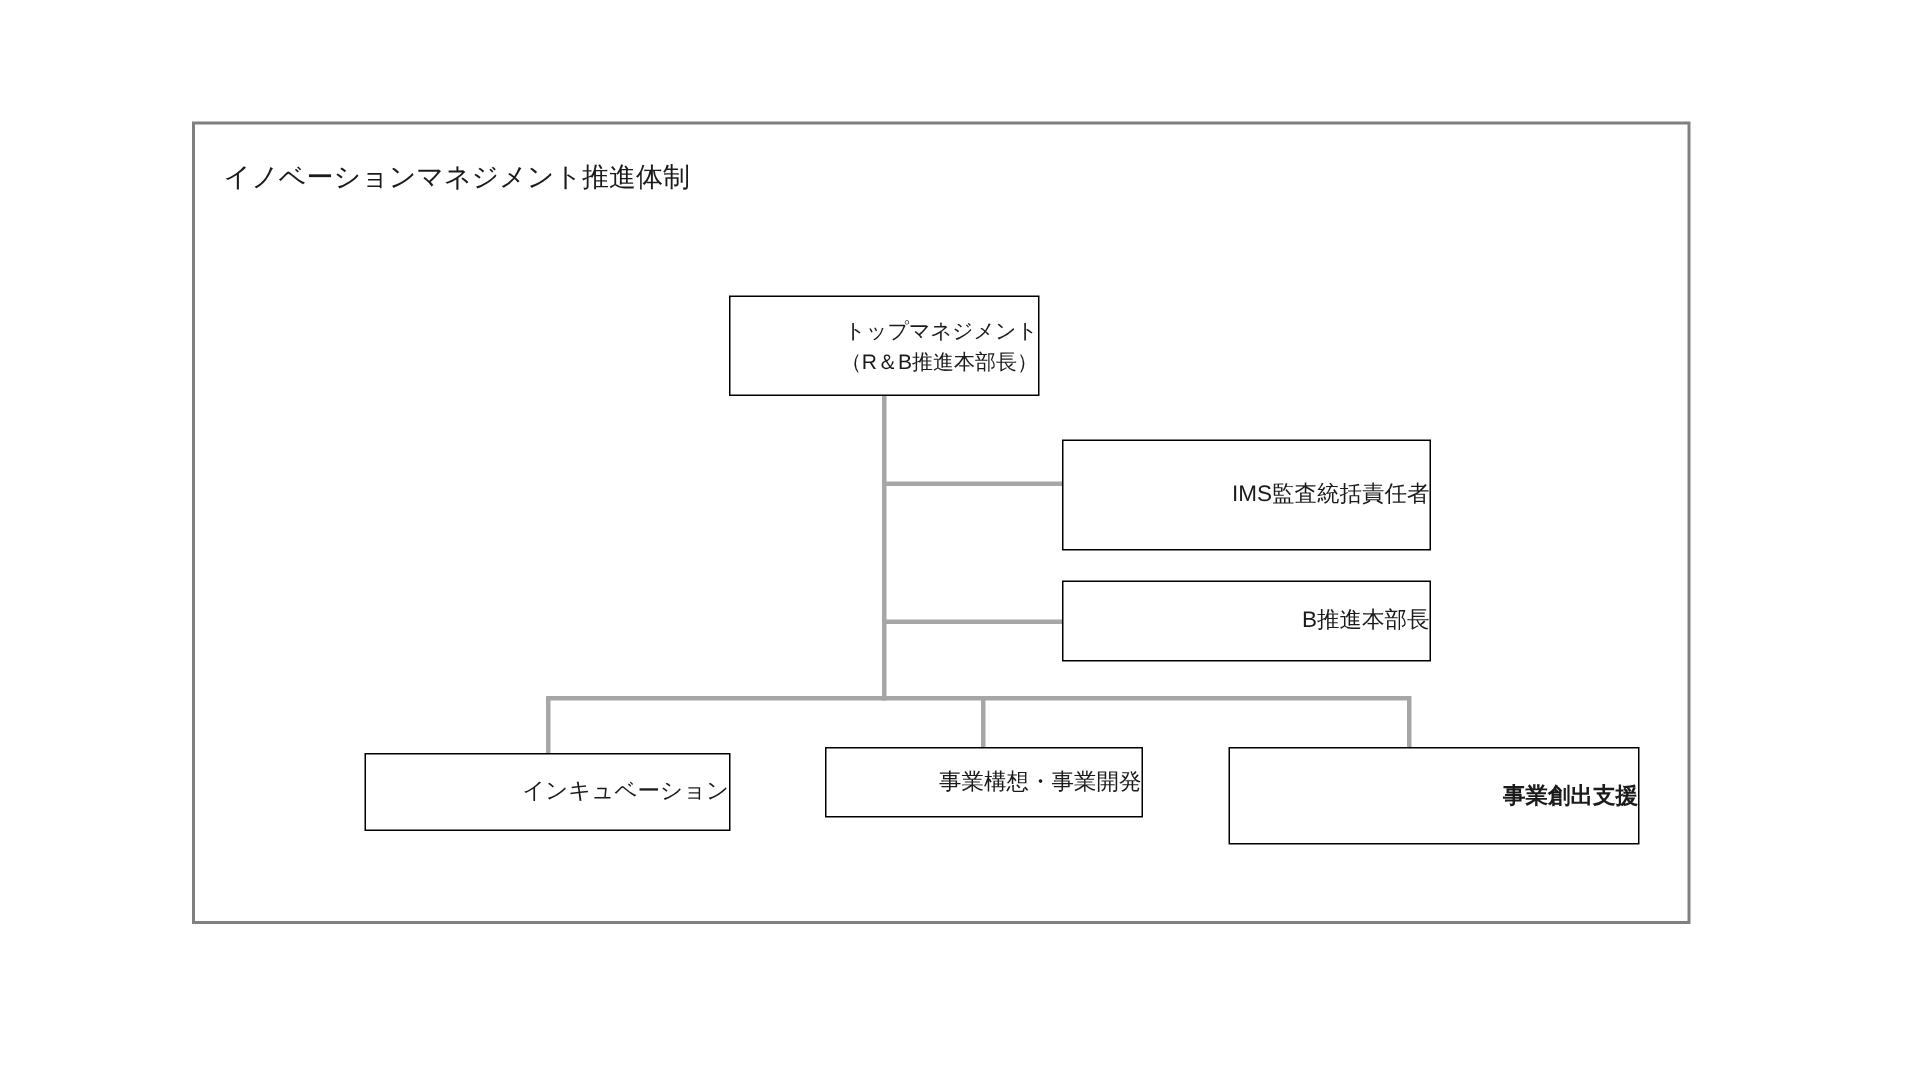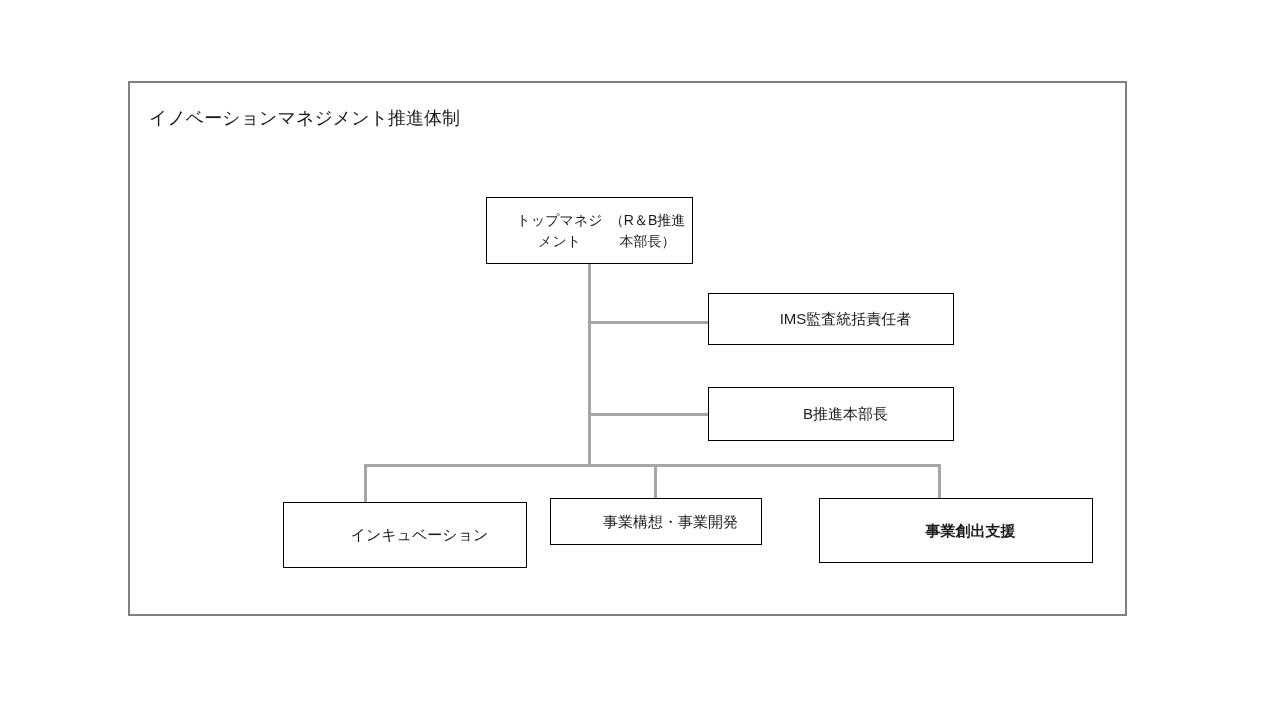--- a/index.html
+++ b/index.html
@@ -35,34 +35,33 @@
   .connector {
     position: absolute;
     background: var(--connector, #a6a6a6);
   }
   .node {
     position: absolute;
     box-sizing: border-box;
     border: 1.5px solid var(--box-border, #000000);
     background: var(--background, #ffffff);
     display: flex;
-    flex-direction: row;
-    align-items: center;
+    flex-direction: column;
+    align-items: flex-end;
     justify-content: center;
     text-align: center;
     color: var(--text, #1a1a1a);
     font-size: 15px;
     line-height: 20px;
-    padding-left: 29px;
   }
   
   .node-top        { left: 486px; top: 197px; width: 207px; height: 67px; font-size: 14px; line-height: 21px; }
-  .node-ims-audit  { left: 708px; top: 293px; width: 246px; height: 52px; }
+  .node-ims-audit  { left: 708px; top: 293px; width: 246px; height: 74px; }
   .node-ims-office { left: 708px; top: 387px; width: 246px; height: 54px; }
-  .node-incubation { left: 243px; top: 502px; width: 244px; height: 66px; margin-left: 40px; }
+  .node-incubation { left: 243px; top: 502px; width: 244px; height: 52px; }
   .node-bizdev     { left: 550px; top: 498px; width: 212px; height: 47px; }
   .node-bizsupport { left: 819px; top: 498px; width: 274px; height: 65px; font-weight: bold; }
   
   .conn-v-main            { left: 588px; top: 264px; width: 3px;  height: 203px; }
   .conn-branch-audit      { left: 589px; top: 321px; width: 119px; height: 3px; }
   .conn-branch-office     { left: 589px; top: 413px; width: 119px; height: 3px; }
   .conn-rail              { left: 364px; top: 464px; width: 576px; height: 3px; }
   .conn-drop-incubation   { left: 364px; top: 464px; width: 3px;  height: 39px; }
   .conn-drop-bizdev       { left: 654px; top: 464px; width: 3px;  height: 35px; }
   .conn-drop-bizsupport   { left: 938px; top: 464px; width: 3px;  height: 35px; }

